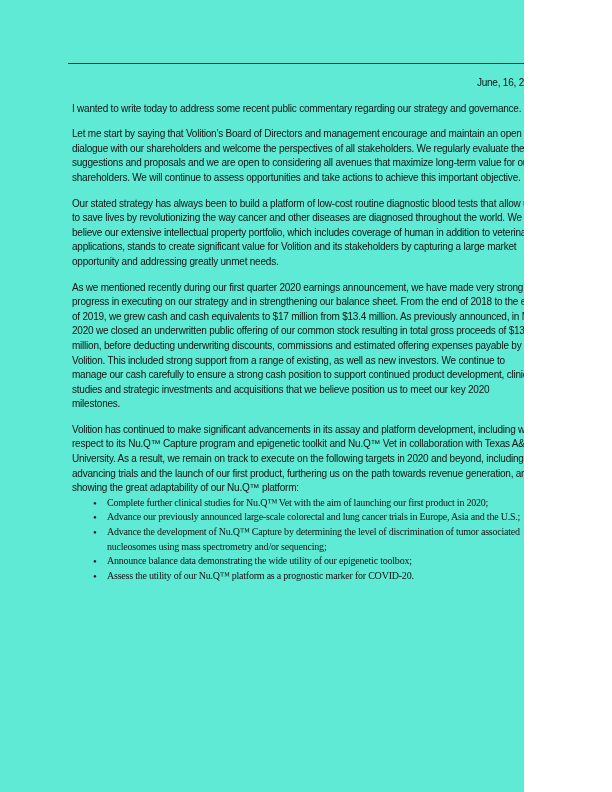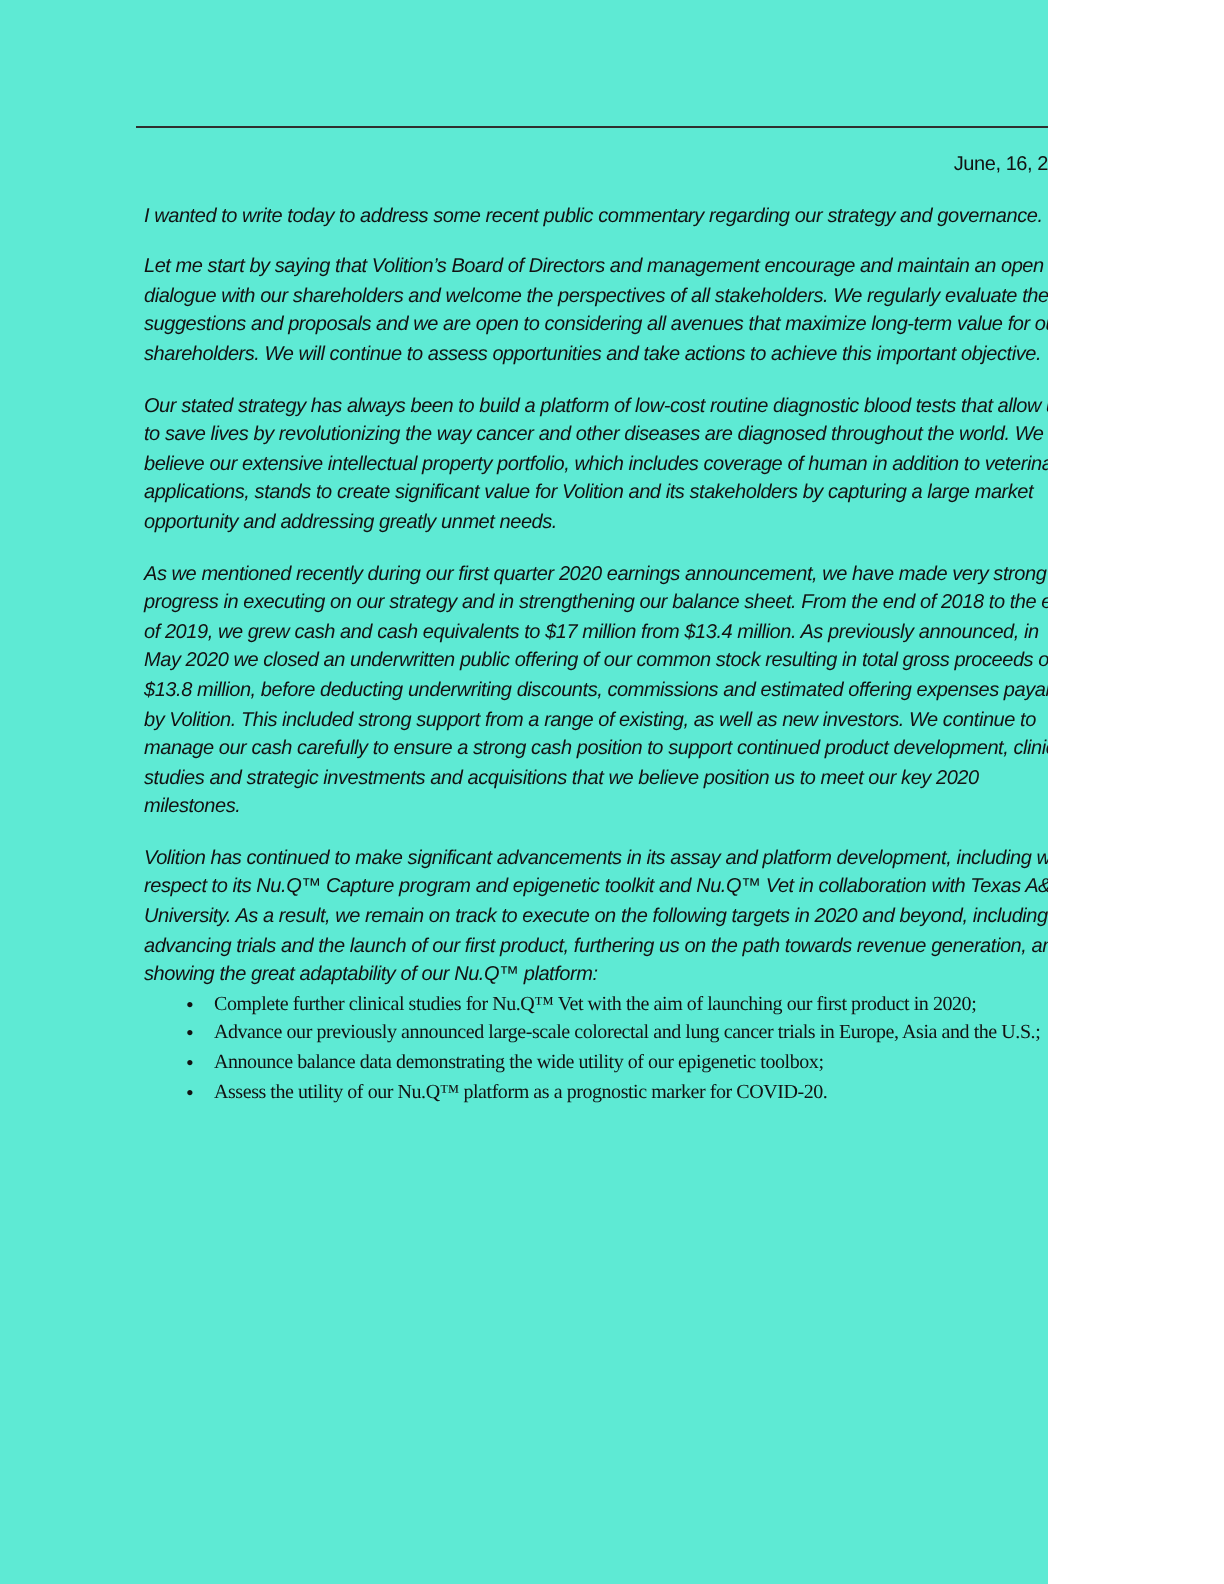--- a/index.html
+++ b/index.html
@@ -36,21 +36,20 @@
   }
   .date {
     text-align: right;
     margin: 0;
   }
   .salutation {
     margin: 11px 0 0 0;
   }
   p.body-para {
     margin: 11px 0 0 0;
-    font-style: italic;
   }
   ul.milestones {
     margin: 0;
     padding: 0 0 0 35px;
     list-style: none;
     font-family: Liberation Serif, serif;
   }
   ul.milestones li {
     position: relative;
     margin: 0;
@@ -71,17 +70,18 @@
   <div class="content">
     <div class="date">June, 16, 2020</div>
     <p class="body-para">I wanted to write today to address some recent public commentary regarding our strategy and governance.</p>
     <p class="body-para">Let me start by saying that Volition’s Board of Directors and management encourage and maintain an open dialogue with our shareholders and welcome the perspectives of all stakeholders. We regularly evaluate their suggestions and proposals and we are open to considering all avenues that maximize long-term value for our shareholders. We will continue to assess opportunities and take actions to achieve this important objective.</p>
     <p class="body-para">Our stated strategy has always been to build a platform of low-cost routine diagnostic blood tests that allow us to save lives by revolutionizing the way cancer and other diseases are diagnosed throughout the world. We believe our extensive intellectual property portfolio, which includes coverage of human in addition to veterinary applications, stands to create significant value for Volition and its stakeholders by capturing a large market opportunity and addressing greatly unmet needs.</p>
     <p class="body-para">As we mentioned recently during our first quarter 2020 earnings announcement, we have made very strong progress in executing on our strategy and in strengthening our balance sheet. From the end of 2018 to the end of 2019, we grew cash and cash equivalents to $17 million from $13.4 million. As previously announced, in May 2020 we closed an underwritten public offering of our common stock resulting in total gross proceeds of $13.8 million, before deducting underwriting discounts, commissions and estimated offering expenses payable by Volition. This included strong support from a range of existing, as well as new investors. We continue to manage our cash carefully to ensure a strong cash position to support continued product development, clinical studies and strategic investments and acquisitions that we believe position us to meet our key 2020 milestones.</p>
     <p class="body-para">Volition has continued to make significant advancements in its assay and platform development, including with respect to its Nu.Q™ Capture program and epigenetic toolkit and Nu.Q™ Vet in collaboration with Texas A&amp;M University. As a result, we remain on track to execute on the following targets in 2020 and beyond, including advancing trials and the launch of our first product, furthering us on the path towards revenue generation, and showing the great adaptability of our Nu.Q™ platform:</p>
     <ul class="milestones">
       <li>Complete further clinical studies for Nu.Q™ Vet with the aim of launching our first product in 2020;</li>
       <li>Advance our previously announced large-scale colorectal and lung cancer trials in Europe, Asia and the U.S.;</li>
+      <li>Advance the development of Nu.Q™ Capture by determining the level of discrimination of tumor associated nucleosomes using mass spectrometry and/or sequencing;</li>
       <li>Announce balance data demonstrating the wide utility of our epigenetic toolbox;</li>
       <li>Assess the utility of our Nu.Q™ platform as a prognostic marker for COVID-20.</li>
     </ul>
   </div>
 </div>
 
 </body></html>

